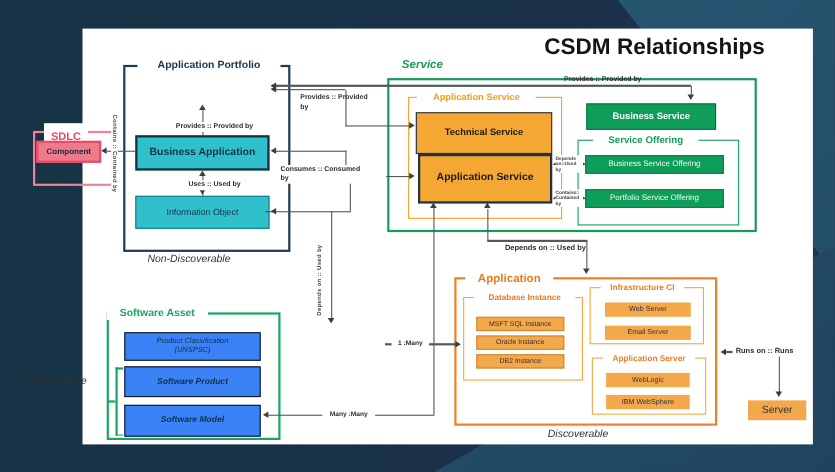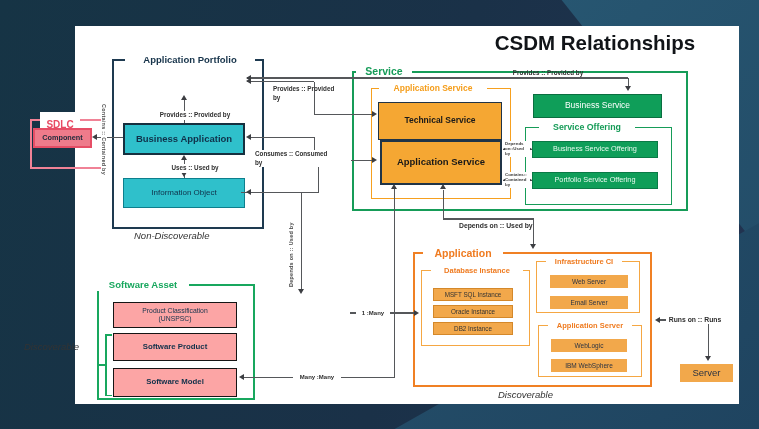--- a/index.html
+++ b/index.html
@@ -21,21 +21,21 @@
   .ar-up{border-left:3.2px solid transparent;border-right:3.2px solid transparent;border-bottom:5.5px solid #3c3e42;}
   .ar-down{border-left:3.2px solid transparent;border-right:3.2px solid transparent;border-top:5.5px solid #3c3e42;}
   .rlabel{position:absolute;font-size:6.3px;font-weight:bold;color:#2e2e2e;line-height:1.35;white-space:nowrap;z-index:5;}
   .wbg{background:#fff;}
   .vtext{position:absolute;writing-mode:vertical-rl;font-size:5.4px;font-weight:bold;color:#4a4a4a;letter-spacing:0.3px;z-index:5;white-space:nowrap;}
   .vtext.up{transform:rotate(180deg);}
   .tiny{position:absolute;font-size:4.4px;font-weight:bold;color:#3a3a3a;line-height:1.18;z-index:5;background:#fff;}
   .teal{background:#2fc0cb;border:1.5px solid #0d7f8d;color:#10314a;z-index:2;}
   .green{background:#0f9e59;border:1.5px solid #0a6e40;color:#ffffff;z-index:2;}
   .greenflat{background:#0f9e59;border:1px solid #0a7a46;color:#eafaf0;z-index:2;}
-  .lgreen{background:#fca5a5;border:1.8px solid #151515;color:#10314a;z-index:2;}
+  .lgreen{background:#3b82f6;border:1.8px solid #151515;color:#10314a;z-index:2;font-style:italic;}
   .orange{background:#f5a733;border:1.8px solid #203447;color:#191919;z-index:2;}
   .oflat{background:#f2a84b;border:none;color:#2b3342;z-index:2;}
   .osmall{background:#f2a84b;border:1px solid #d4882a;color:#333;z-index:2;}
   .italic{font-style:italic;}
 </style>
 </head>
 <body>
 
 <div id="slide">
   <div class="bg1"></div>
@@ -93,26 +93,26 @@
   </div>
 
   <div class="hline" style="left:241px;top:192px;width:78px;"></div>
   <div class="ar ar-left" style="left:246px;top:189px;"></div>
   <div class="vline" style="left:318px;top:161px;height:31px;"></div>
   <div class="vline" style="left:301px;top:192px;height:98px;"></div>
   <div class="ar ar-down" style="left:298px;top:289px;"></div>
   <div class="vtext up wbg" style="left:288px;top:203px;height:84px;">Depends on :: Used by</div>
 
   <div class="bracket" style="left:352px;top:71px;width:336px;height:140px;border:2px solid #169c58;"></div>
-  <div class="btitle" style="left:356px;top:64px;width:52px;height:14px;font-size:10.5px;color:#169c58;">Service</div>
+  <div class="btitle" style="left:356px;top:52px;width:52px;height:14px;font-size:10.5px;color:#169c58;font-style:italic;">Service</div>
   <div class="bracket" style="left:371px;top:88px;width:140px;height:111px;border:1.5px solid #f6a01f;"></div>
   <div class="btitle" style="left:379px;top:82px;width:104px;height:12px;font-size:8.5px;color:#f59d1a;">Application Service</div>
   <div class="box orange" style="left:378px;top:102px;width:124px;height:38px;font-size:8.5px;font-weight:bold;">Technical Service</div>
   <div class="box orange" style="left:380px;top:140px;width:122px;height:45px;font-size:9.5px;font-weight:bold;border:2.5px solid #203447;">Application Service</div>
-  <div class="box green" style="left:533px;top:94px;width:129px;height:24px;font-size:8.5px;font-weight:normal;">Business Service</div>
+  <div class="box green" style="left:533px;top:94px;width:118px;height:24px;font-size:8.5px;font-weight:bold;">Business Service</div>
   <div class="bracket" style="left:525px;top:127px;width:147px;height:78px;border:1.8px solid #169c58;"></div>
   <div class="btitle" style="left:539px;top:121px;width:92px;height:12px;font-size:8.8px;color:#169c58;">Service Offering</div>
   <div class="box greenflat" style="left:532px;top:141px;width:126px;height:17px;font-size:7.3px;">Business Service Offering</div>
   <div class="box greenflat" style="left:532px;top:172px;width:126px;height:17px;font-size:7.3px;">Portfolio Service Offering</div>
 
   <div class="hline" style="left:503px;top:148.8px;width:29px;"></div>
   <div class="ar ar-left" style="left:503px;top:145.8px;"></div>
   <div class="ar ar-right" style="left:526.5px;top:145.8px;"></div>
   <div class="tiny" style="left:505px;top:141px;width:25px;">
     <span>Depends</span><br>

